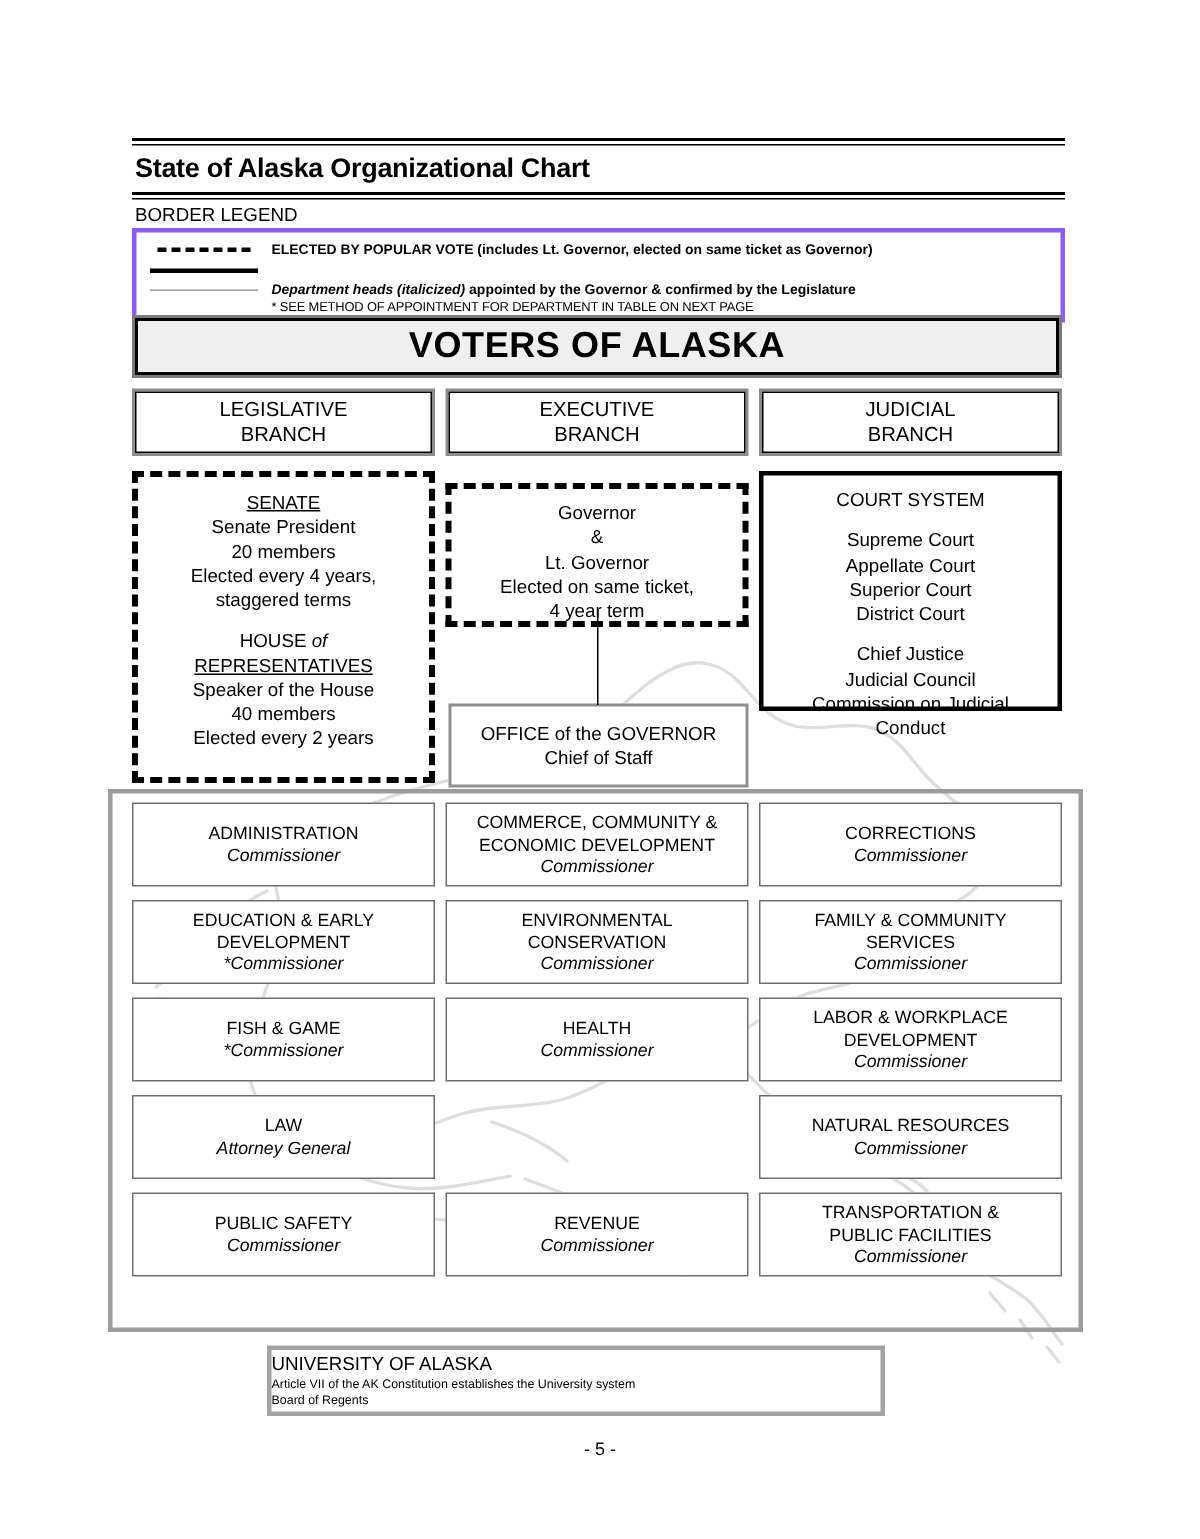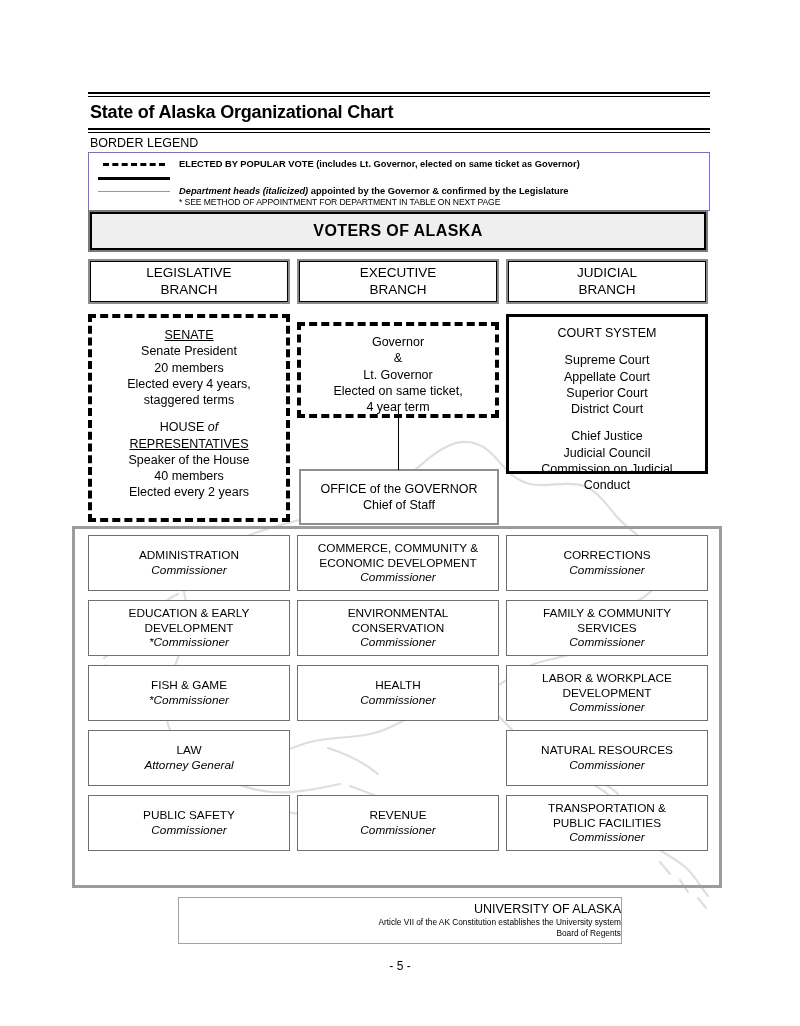--- a/index.html
+++ b/index.html
@@ -28,21 +28,21 @@
   .rule-double{border-top:2px solid #000;border-bottom:1px solid #000;height:2px;}
   .chart-title{
     font-size:18px;font-weight:bold;letter-spacing:-.2px;
     padding:5px 2px 4px 2px;
   }
   .rule-double-b{border-top:2px solid #000;border-bottom:1px solid #000;height:2px;margin-top:1px;}
 
   
   .legend-label{font-size:12.5px;padding:3px 2px 2px 2px;}
   .legend-box{
-    border:1px solid #8b5cf6;
+    border:3px solid #8b5cf6;
     padding:4px 0 3px 0;
     position:relative;
   }
   .legend-row{display:flex;align-items:center;height:14px;}
   .legend-row.small{height:12px;}
   .legend-key{width:90px;flex:none;display:flex;align-items:center;justify-content:center;}
   .key-dashed{
     width:62px;height:0;
     border-top:3.5px dashed #000;
   }
@@ -57,21 +57,21 @@
     position:absolute;left:88px;top:210px;width:620px;height:42px;
     border:2px solid #7a7a7a;
     background:#fff;z-index:2;box-sizing:border-box;
   }
   .voters-inner{
     border:2px solid #000;height:100%;
     background:#efefef;
     display:flex;align-items:center;justify-content:center;
     box-sizing:border-box;
   }
-  .voters-text{font-size:16px;font-weight:bold;letter-spacing:.4px;}
+  .voters-text{font-size:24px;font-weight:bold;letter-spacing:.4px;}
 
   
   .branch-row{position:absolute;left:88px;top:259px;width:620px;z-index:2;
     display:flex;justify-content:space-between;}
   .branch-outer{
     width:202px;height:45px;border:2px solid #8c8c8c;background:#fff;box-sizing:border-box;
   }
   .branch-inner{
     height:100%;border:1px solid #000;box-sizing:border-box;
     display:flex;flex-direction:column;align-items:center;justify-content:center;
@@ -127,23 +127,23 @@
     width:202px;height:56px;
     border:1px solid #6f6f6f;background:#fff;box-sizing:border-box;
     display:flex;flex-direction:column;align-items:center;justify-content:center;
     padding:0 3px;
   }
   .dept-name{font-size:11.8px;line-height:1.26;text-align:center;}
   .dept-role{font-size:11.8px;font-style:italic;line-height:1.26;text-align:center;}
 
   
   .univ-box{
-    position:absolute;left:178px;top:897px;width:444px;height:47px;
-    border:1px solid #a3a3a3;background:#fff;box-sizing:border-box;z-index:3;
-    display:flex;flex-direction:column;align-items:flex-end;justify-content:center;
+    position:absolute;left:178px;top:897px;width:412px;height:47px;
+    border:3px solid #a3a3a3;background:#fff;box-sizing:border-box;z-index:3;
+    display:flex;flex-direction:column;align-items:flex-start;justify-content:center;
   }
   .univ-title{font-size:12.5px;line-height:1.25;}
   .univ-sub{font-size:8.3px;line-height:1.35;text-align:center;}
 
   
   .footer{
     position:absolute;left:0;top:959px;width:800px;text-align:center;
     font-size:12px;z-index:3;
   }
 </style>

